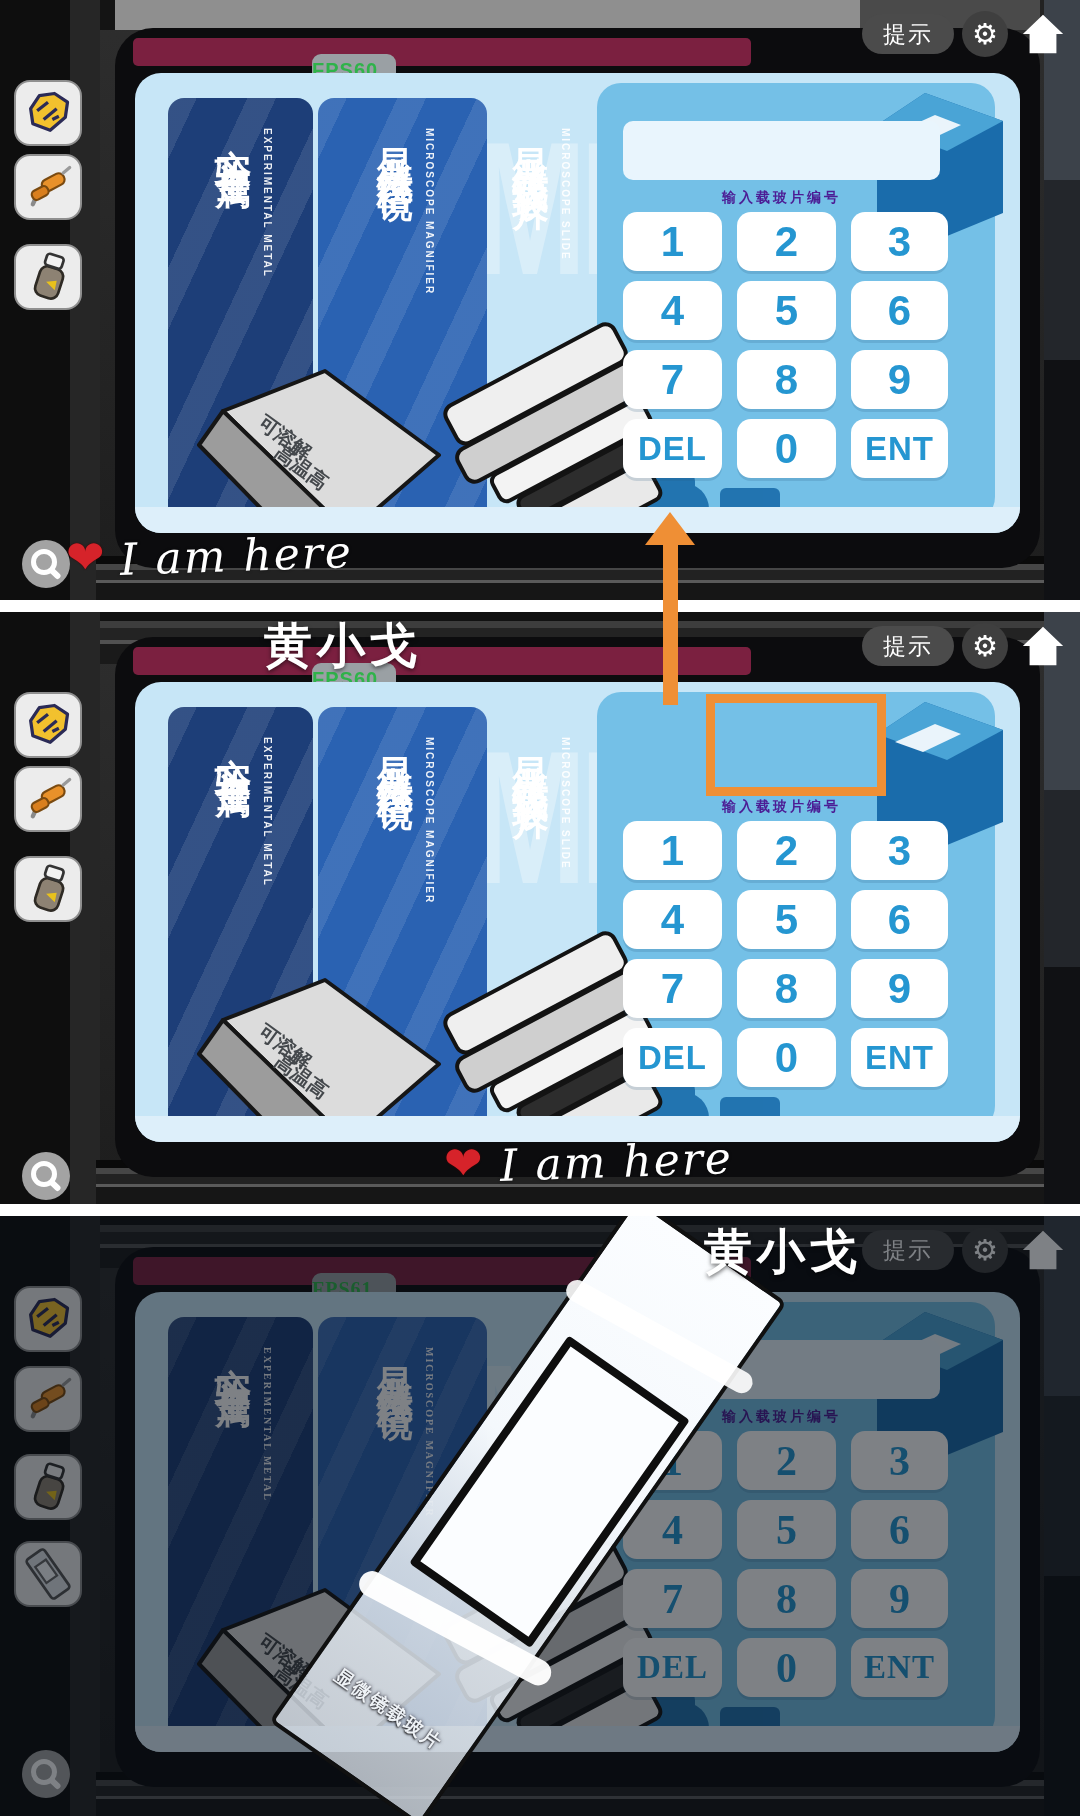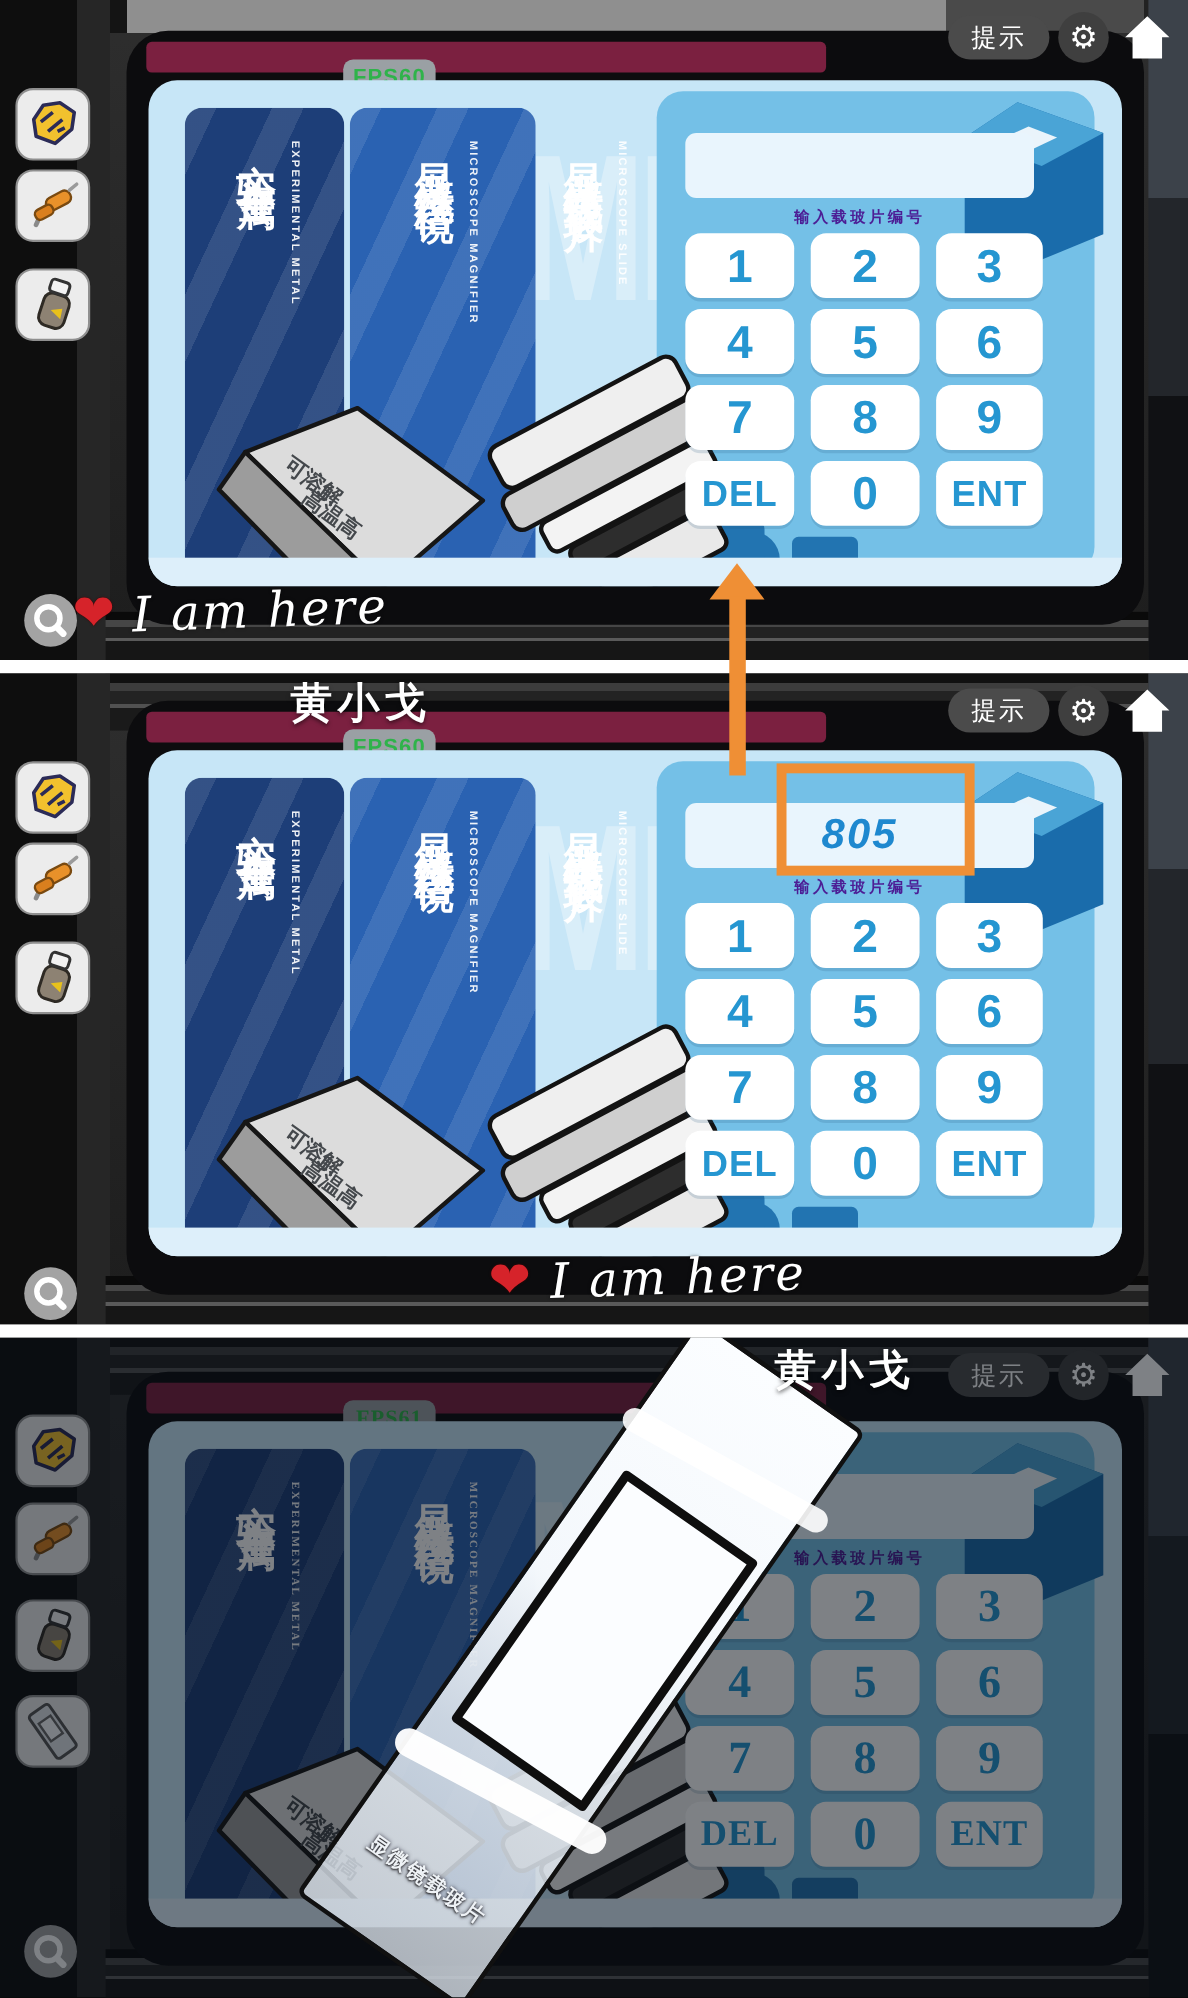--- a/index.html
+++ b/index.html
@@ -15,21 +15,21 @@
   .bg-left{position:absolute;left:0;top:0;width:100px;height:100%;background:linear-gradient(90deg,#0e0e0e 0 70%,#262626 70% 100%);}
   .bg-right{position:absolute;left:1044px;top:0;width:36px;height:100%;background:linear-gradient(180deg,#3c424a 0 30%,#23262b 30% 60%,#101114 60% 100%);}
   .top-band{position:absolute;left:0;top:0;width:1080px;height:30px;background:linear-gradient(90deg,#141414 0 115px,#8f8f8f 115px 860px,#4a4a4a 860px 1040px,#222 1040px 100%);}
   .machine-top{position:absolute;left:96px;width:948px;height:52px;top:0;background:repeating-linear-gradient(180deg,#111 0 9px,#3d3d3d 9px 16px,#232323 16px 28px,#515151 28px 32px,#1a1a1a 32px 52px);}
   .machine-bottom{position:absolute;left:96px;width:948px;height:46px;background:repeating-linear-gradient(180deg,#0a0a0a 0 8px,#464646 8px 14px,#222 14px 24px,#5a5a5a 24px 27px,#161616 27px 46px);}
   #p1 .machine-bottom{top:556px;} #p2 .machine-bottom{top:548px;} #p3 .machine-bottom{top:556px;}
 
   .tablet{position:absolute;left:115px;width:925px;height:540px;background:#0c0c0e;border-radius:38px;}
   #p1 .tablet{top:28px;} #p2 .tablet{top:25px;} #p3 .tablet{top:31px;font-family:Liberation Serif, serif;}
   .maroon{position:absolute;left:18px;top:10px;width:618px;height:28px;background:#7b2040;border-radius:5px;}
-  .fps-tab{position:absolute;left:197px;top:26px;width:84px;height:32px;background:#9aa0a4;border-radius:9px;display:flex;align-items:center;justify-content:center;}
+  .fps-tab{position:absolute;left:197px;top:26px;width:84px;height:32px;background:#9aa0a4;border-radius:9px;display:flex;align-items:center;justify-content:flex-start;}
   .fps-text{color:#2fb34a;font-weight:bold;font-size:20px;letter-spacing:1px;}
 
   .screen{position:absolute;left:20px;top:45px;width:885px;height:460px;background:#c7e6f7;border-radius:26px;overflow:hidden;}
   .big-letters{position:absolute;left:338px;top:26px;font-size:190px;font-weight:bold;color:rgba(255,255,255,.32);transform:scaleX(.72);transform-origin:left top;letter-spacing:-10px;z-index:0;}
   .col{position:absolute;top:25px;height:435px;border-radius:16px;display:flex;justify-content:center;padding-top:22px;box-sizing:border-box;z-index:1;
        background-image:repeating-linear-gradient(115deg,rgba(255,255,255,.10) 0 26px,rgba(255,255,255,0) 26px 72px);}
   .col1{left:33px;width:145px;background-color:#1d3e78;}
   .col2{left:183px;width:169px;background-color:#2a62b2;}
   .col3{left:356px;width:94px;background-image:none;}
   .col .cn{writing-mode:vertical-rl;font-size:36px;font-weight:bold;color:#fff;letter-spacing:9px;}
@@ -52,21 +52,21 @@
   #p3 .inv1{top:70px;} #p3 .inv2{top:150px;} #p3 .inv3{top:238px;}
   .mag-btn{position:absolute;left:22px;top:540px;width:48px;height:48px;border-radius:50%;background:#a3a3a3;z-index:6;}
   #p3 .mag-btn{top:534px;}
   .mag-glass{position:absolute;width:16px;height:16px;border:5px solid #fff;border-radius:50%;left:9px;top:9px;}
   .mag-handle{position:absolute;width:6px;height:13px;background:#fff;border-radius:3px;left:30px;top:27px;transform:rotate(-45deg);}
 
   .heart{position:absolute;font-size:46px;color:#d6232a;z-index:45;text-shadow:0 0 2px #400;line-height:1;}
   .iah{position:absolute;color:#fff;font-size:44px;font-style:italic;font-family:"DejaVu Serif",serif;z-index:45;transform:rotate(-2deg);text-shadow:0 0 3px rgba(0,0,0,.6);letter-spacing:2px;}
   #p1 .heart{left:66px;top:534px;} #p1 .iah{left:120px;top:530px;}
   #p2 .heart{left:444px;top:528px;} #p2 .iah{left:500px;top:524px;}
-  .wm{position:absolute;color:#fff;font-size:38px;font-weight:bold;z-index:45;letter-spacing:5px;text-shadow:0 2px 4px rgba(0,0,0,.55);}
+  .wm{position:absolute;color:#fff;font-size:48px;font-weight:bold;z-index:45;letter-spacing:5px;text-shadow:0 2px 4px rgba(0,0,0,.55);}
   #p2 .wm{left:264px;top:2px;} #p3 .wm{left:704px;top:4px;}
 
   .dim{position:absolute;left:0;top:0;width:100%;height:100%;background:rgba(8,14,22,.52);z-index:20;}
 
   .slide{position:absolute;left:436px;top:-24px;width:184px;height:640px;transform:rotate(35deg);background:linear-gradient(180deg,#fbfdff 0%,#f4f8fc 42%,rgba(233,240,247,.85) 68%,rgba(224,232,241,.76) 100%);border:4px solid #101010;border-radius:8px;z-index:30;box-sizing:border-box;}
   .slide-band{position:absolute;left:-12px;top:440px;width:214px;height:26px;background:rgba(255,255,255,.96);border-radius:14px;transform:rotate(-7deg);}
   .slide-band2{position:absolute;left:-10px;top:86px;width:210px;height:22px;background:rgba(255,255,255,.9);border-radius:12px;transform:rotate(-6deg);}
   .slide-window{position:absolute;left:20px;top:148px;width:132px;height:262px;background:#fbfdff;border:8px solid #0e0e0e;border-radius:4px;}
   .slide-label{position:absolute;left:0;top:545px;width:174px;text-align:center;font-size:19px;font-weight:bold;color:#eef2f6;letter-spacing:2px;text-shadow:0 1px 2px #222,0 0 4px #445;}
 
@@ -233,21 +233,20 @@
         <text transform="rotate(36 150 368)" x="118" y="372" font-size="20" font-weight="bold" fill="#44484c">可溶解</text>
         <text transform="rotate(36 170 398)" x="135" y="404" font-size="20" font-weight="bold" fill="#44484c">高温高</text>
         <g transform="translate(432,370) rotate(-28)" stroke="#131313" stroke-width="4">
           <rect x="-95" y="-88" width="190" height="42" rx="10" fill="#efefef"></rect>
           <rect x="-105" y="-44" width="210" height="36" rx="10" fill="#cfcfcf"></rect>
           <rect x="-85" y="-6" width="170" height="30" rx="8" fill="#f3f3f3"></rect>
           <rect x="-72" y="26" width="144" height="24" rx="8" fill="#2d2d2d"></rect>
           <rect x="-60" y="52" width="120" height="40" rx="8" fill="#e9e9e9"></rect>
         </g>
       </svg>
-      <div class="input-display">805</div>
       <div class="input-label">输入载玻片编号</div>
       <div class="keypad-host">
           <div class="key" style="left: 488px; top: 139px; width: 99px;">1</div>
           <div class="key" style="left: 602px; top: 139px; width: 99px;">2</div>
           <div class="key" style="left: 716px; top: 139px; width: 97px;">3</div>
           <div class="key" style="left: 488px; top: 208px; width: 99px;">4</div>
           <div class="key" style="left: 602px; top: 208px; width: 99px;">5</div>
           <div class="key" style="left: 716px; top: 208px; width: 97px;">6</div>
           <div class="key" style="left: 488px; top: 277px; width: 99px;">7</div>
           <div class="key" style="left: 602px; top: 277px; width: 99px;">8</div>

